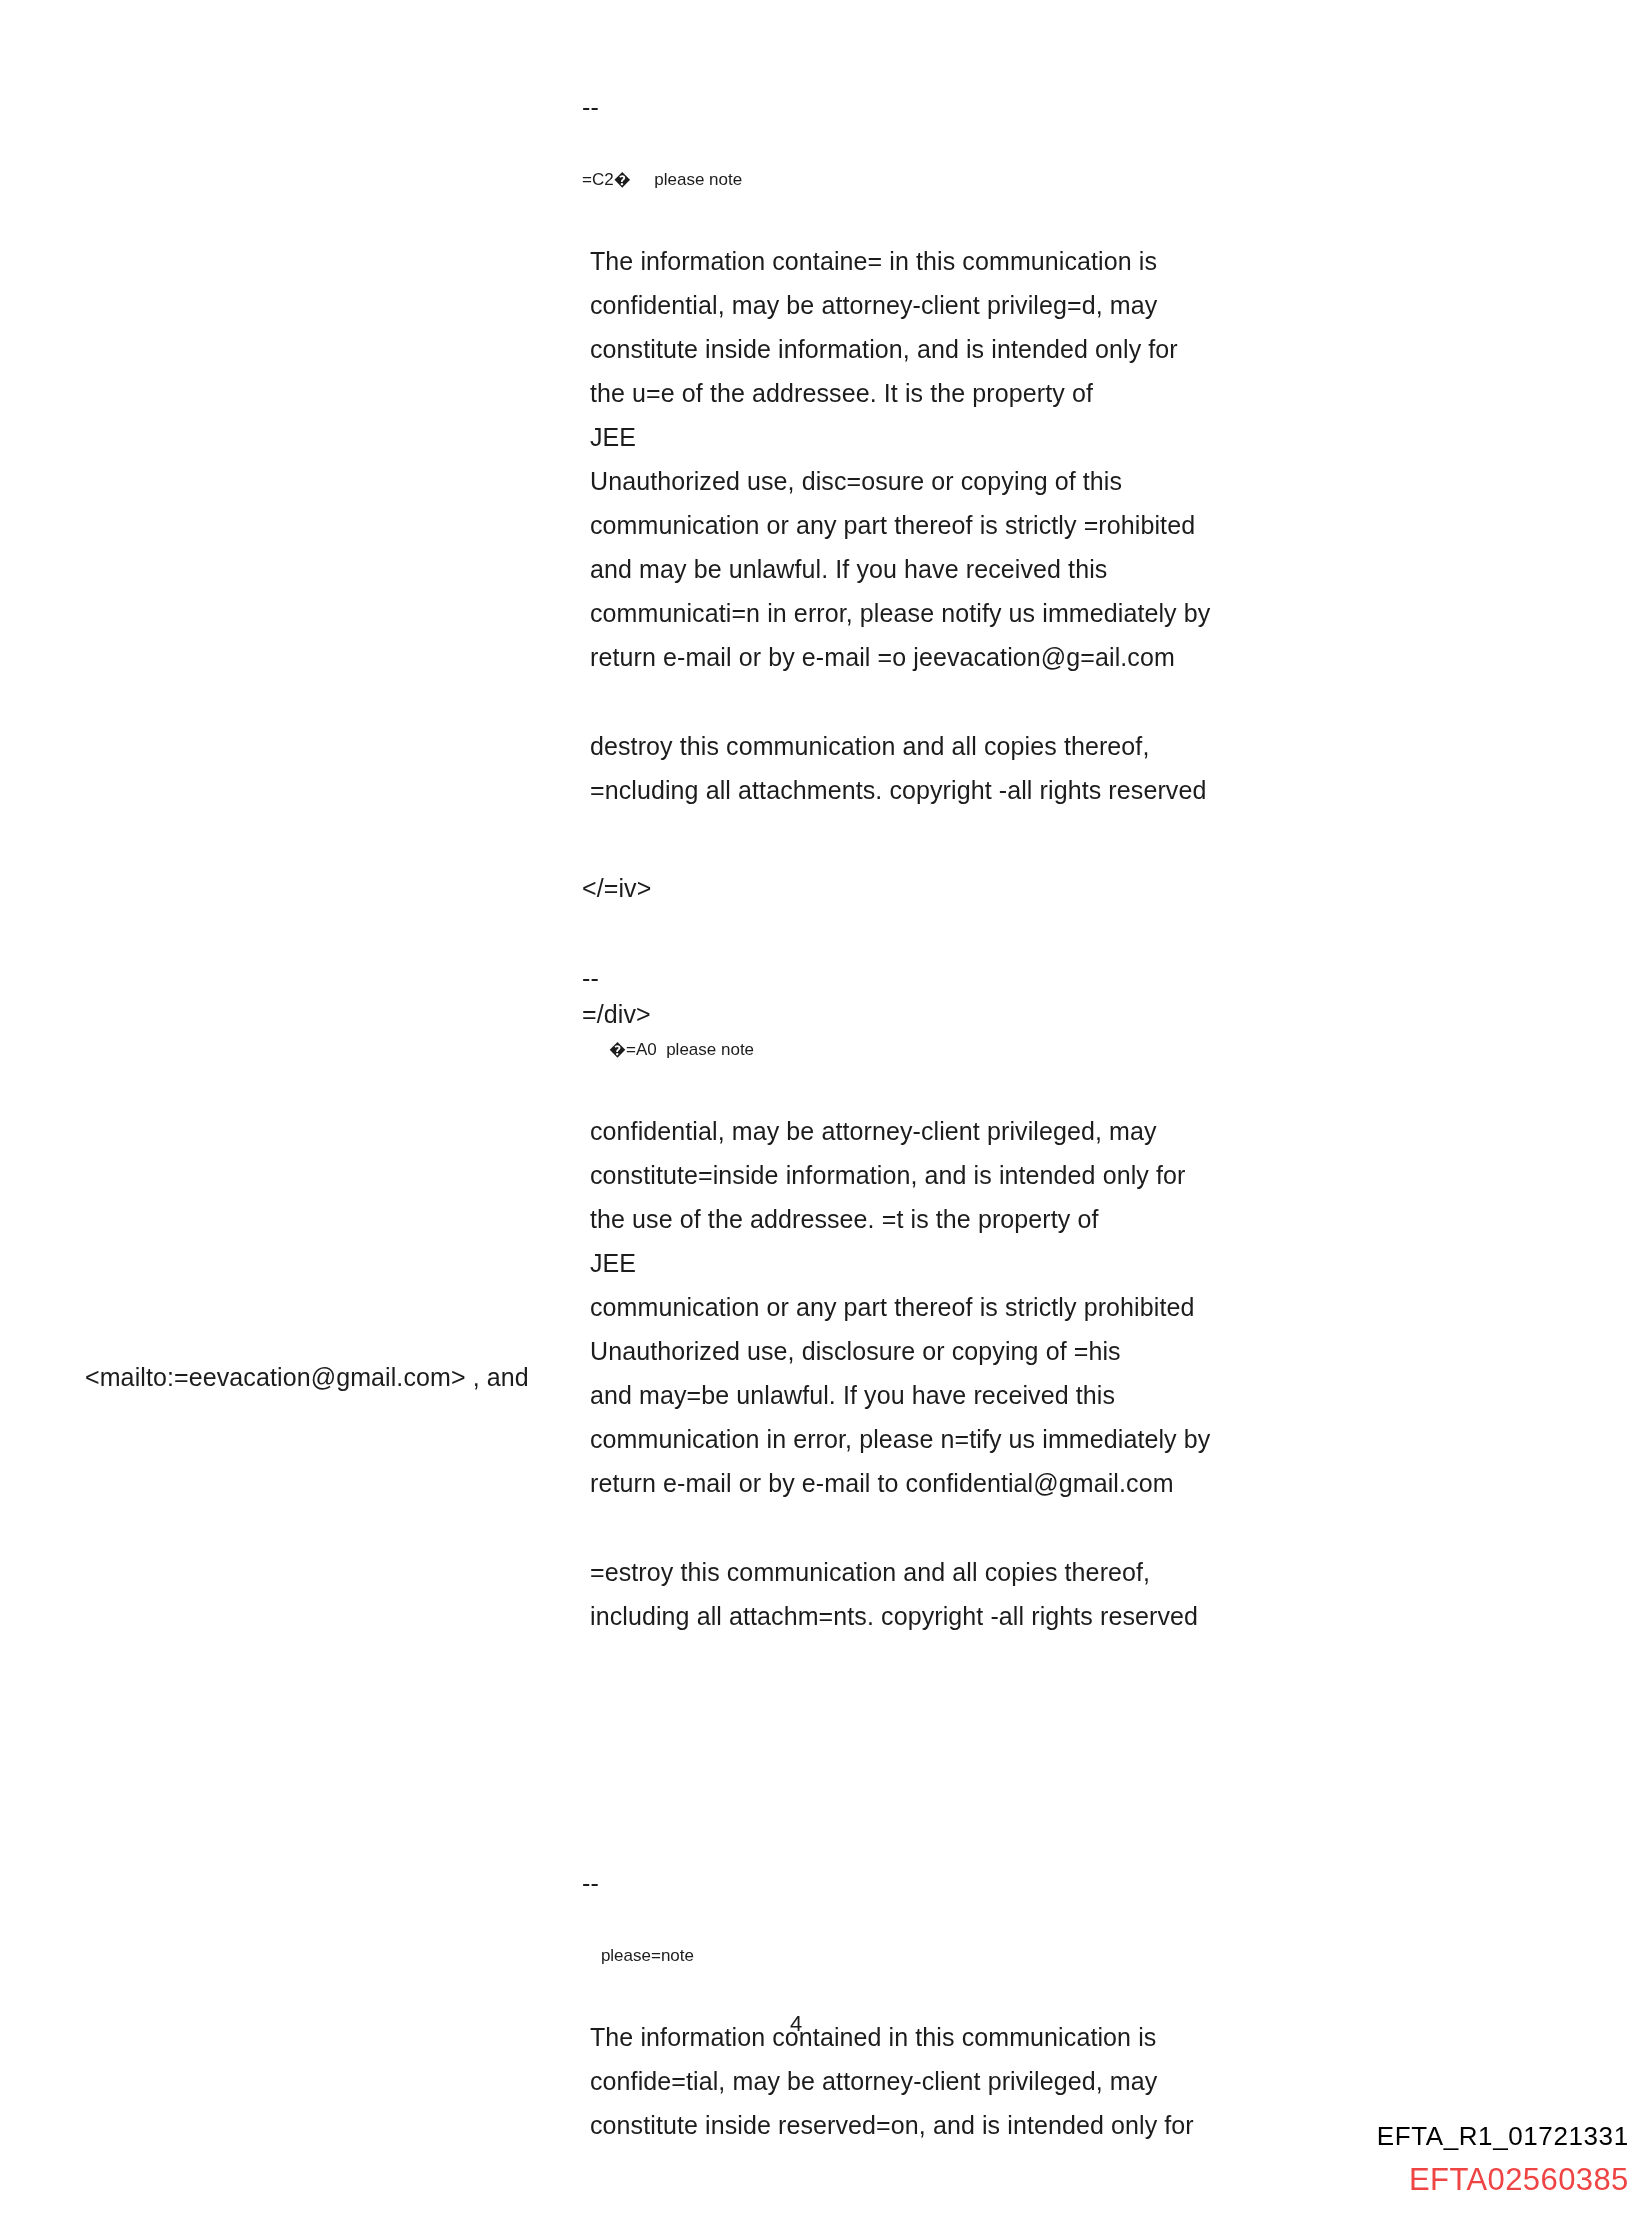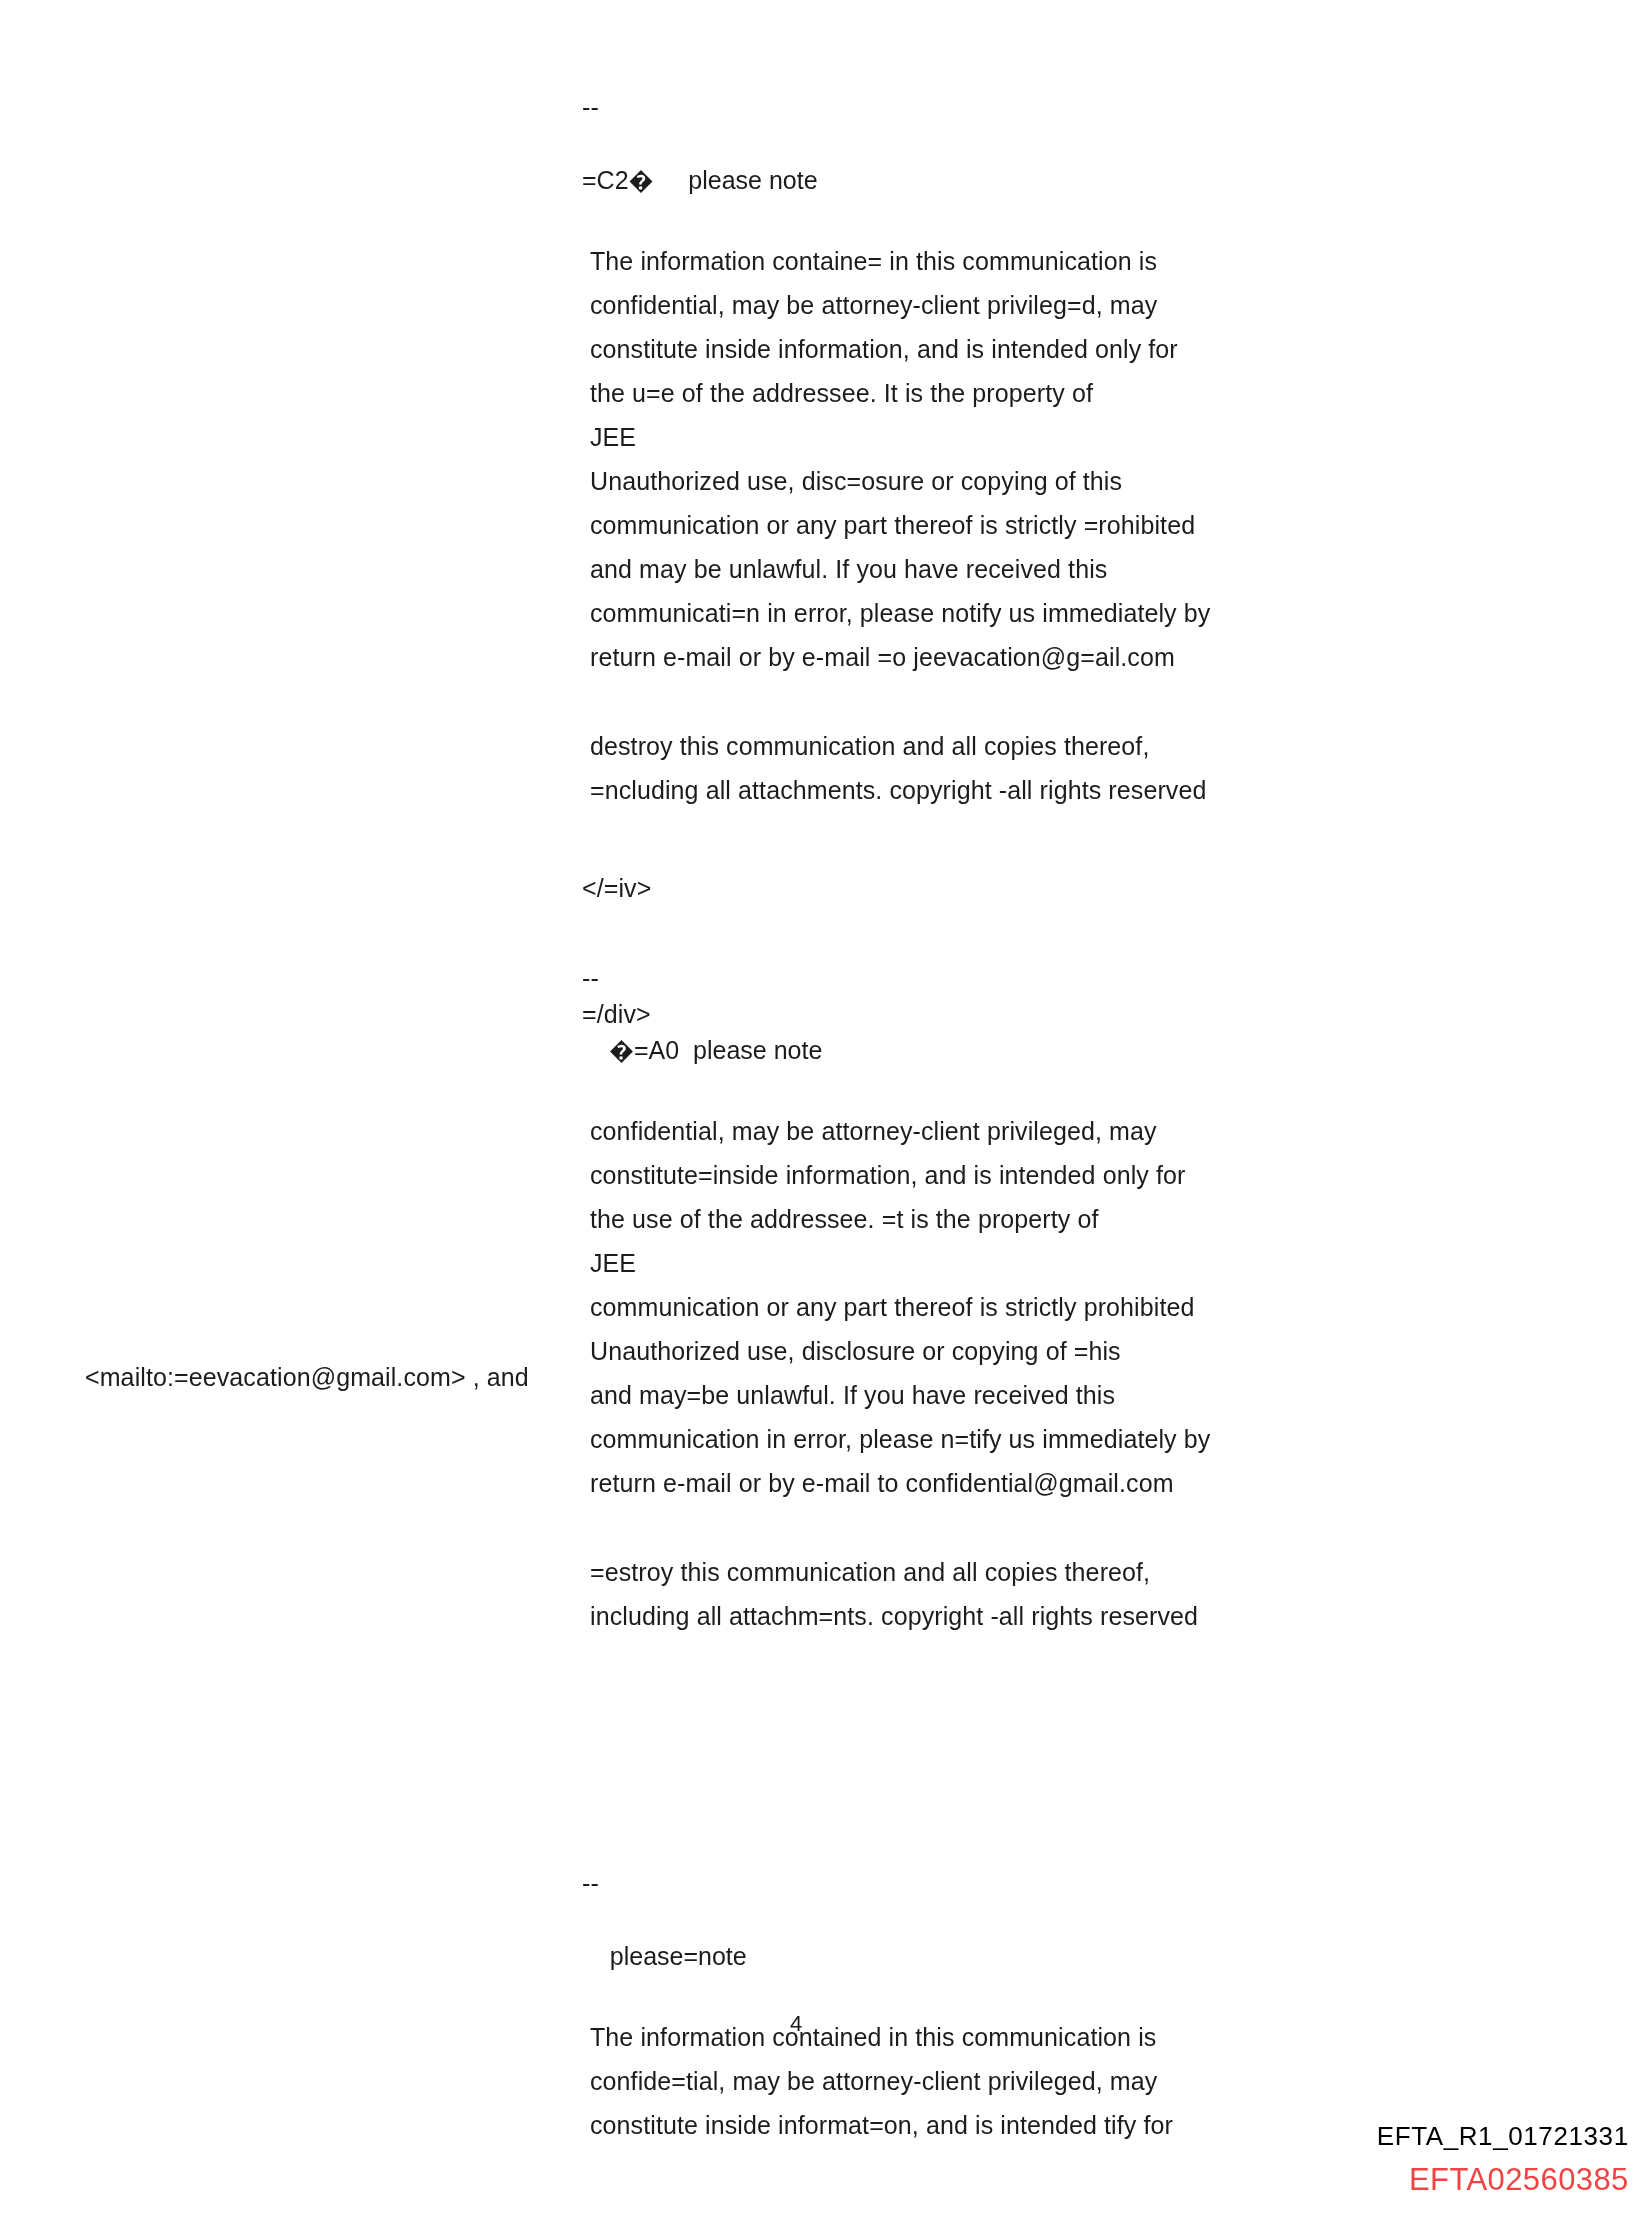--- a/index.html
+++ b/index.html
@@ -45,21 +45,21 @@
   .para {
     margin: 8px;
   }
   .spacer-md { height: 37px; }
   .spacer-lg { height: 54px; }
   .spacer-xl { height: 89px; }
   .spacer-xxl { height: 223px; }
 
   
   .note-head {
-    font-size: 25px;
+    font-size: 17px;
     line-height: 36px;
     white-space: pre;
   }
 
   
   .mailto-line {
     position: absolute;
     font-size: 25px;
     line-height: 36px;
     white-space: pre;
@@ -163,21 +163,21 @@
     <div class="spacer-xxl"></div>
 
     <div>
       <div class="dashes">--</div>
       <div class="spacer-md"></div>
       <div class="note-head">    please=note</div>
       <div class="spacer-md"></div>
 
       <div class="line para">The information contained in this communication is</div>
       <div class="line para">confide=tial, may be attorney-client privileged, may</div>
-      <div class="line para">constitute inside informat=on, and is intended tify for</div>
+      <div class="line para">constitute inside reserved=on, and is intended only for</div>
     </div>
 
   </div>
 
   <div class="mailto-line" id="mailto-2">&lt;mailto:=eevacation@gmail.com&gt; , and</div>
 
   <div class="page-number">
     <span class="pn-inner">4</span>
   </div>
 

